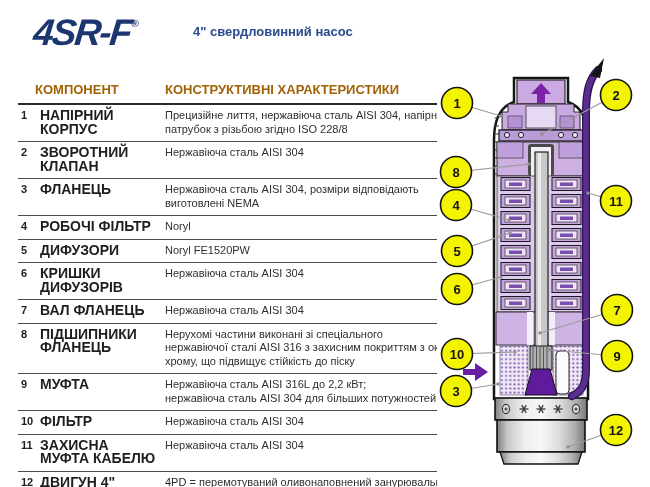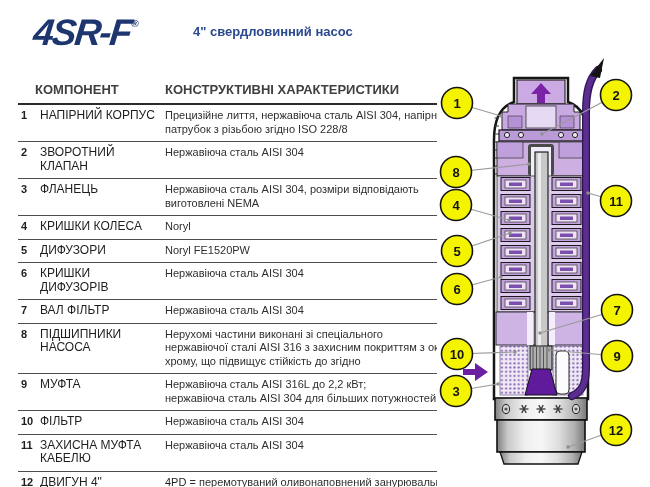--- a/index.html
+++ b/index.html
@@ -16,29 +16,29 @@
   #regmark{font-size:10px;font-weight:bold;color:#1d3670;vertical-align:18px;font-style:normal;}
   #subtitle{
     position:absolute;left:193px;top:24px;font-size:13px;font-weight:bold;color:#2b4a8e;white-space:nowrap;
   }
   
   #spec{position:absolute;left:18px;top:80px;width:419px;}
   .thead{
     display:grid;grid-template-columns:22px 125px 1fr;
     padding:2px 0 6px 0;border-bottom:2px solid #2b2b2b;
   }
-  .thead .h{font-size:13px;font-weight:bold;color:#404040;white-space:nowrap;}
+  .thead .h{font-size:13px;font-weight:bold;color:#a16207;white-space:nowrap;}
   .thead .h.comp{grid-column:2;margin-left:-5px;}
   .trow{
     display:grid;grid-template-columns:22px 125px 1fr;
     padding:4px 0 5px 0;border-top:1px solid #4d4d4d;
   }
   .trow:first-child{border-top:none;}
   .tnum{font-size:11px;font-weight:bold;padding-left:3px;line-height:13.5px;color:#1e1e1e;}
-  .tlabel{font-size:12px;font-weight:normal;line-height:13.5px;color:#1e1e1e;padding-right:6px;}
+  .tlabel{font-size:14px;font-weight:bold;line-height:13.5px;color:#1e1e1e;padding-right:6px;}
   .tdesc{font-size:11px;line-height:13.5px;color:#2f2f2f;overflow:hidden;}
   .dline{white-space:nowrap;}
   .dline b{font-weight:normal;color:#1e1e1e;}
   
   #diagram{position:absolute;left:435px;top:55px;width:215px;height:432px;}
   .leader{stroke:#9b9b9b;stroke-width:1.2;}
   .ldot{fill:#8f8f8f;}
   .cbubble{fill:#f4f300;stroke:#141414;stroke-width:1.6;}
   .cnum{font-family:"Liberation Sans","DejaVu Sans",sans-serif;font-size:13px;font-weight:bold;fill:#141414;text-anchor:middle;}
 </style>
@@ -76,53 +76,53 @@
         <div class="trow">
           <div class="tnum">3</div>
           <div class="tlabel">ФЛАНЕЦЬ</div>
           <div class="tdesc">
             <div class="dline">Нержавіюча сталь AISI 304, розміри відповідають</div>
             <div class="dline">виготовлені NEMA</div>
           </div>
         </div>
         <div class="trow">
           <div class="tnum">4</div>
-          <div class="tlabel">КРИШКИ КОЛЕСА</div>
+          <div class="tlabel">РОБОЧІ ФІЛЬТР</div>
           <div class="tdesc">
             <div class="dline">Noryl</div>
           </div>
         </div>
         <div class="trow">
           <div class="tnum">5</div>
           <div class="tlabel">ДИФУЗОРИ</div>
           <div class="tdesc">
             <div class="dline">Noryl FE1520PW</div>
           </div>
         </div>
         <div class="trow">
           <div class="tnum">6</div>
           <div class="tlabel">КРИШКИ ДИФУЗОРІВ</div>
           <div class="tdesc">
             <div class="dline">Нержавіюча сталь AISI 304</div>
           </div>
         </div>
         <div class="trow">
           <div class="tnum">7</div>
-          <div class="tlabel">ВАЛ ФІЛЬТР</div>
+          <div class="tlabel">ВАЛ ФЛАНЕЦЬ</div>
           <div class="tdesc">
             <div class="dline">Нержавіюча сталь AISI 304</div>
           </div>
         </div>
         <div class="trow">
           <div class="tnum">8</div>
-          <div class="tlabel">ПІДШИПНИКИ НАСОСА</div>
+          <div class="tlabel">ПІДШИПНИКИ ФЛАНЕЦЬ</div>
           <div class="tdesc">
             <div class="dline">Нерухомі частини виконані зі спеціального</div>
             <div class="dline">нержавіючої сталі AISI 316 з захисним покриттям з окису</div>
-            <div class="dline">хрому, що підвищує стійкість до згідно</div>
+            <div class="dline">хрому, що підвищує стійкість до піску</div>
           </div>
         </div>
         <div class="trow">
           <div class="tnum">9</div>
           <div class="tlabel">МУФТА</div>
           <div class="tdesc">
             <div class="dline">Нержавіюча сталь AISI 316L до 2,2 кВт;</div>
             <div class="dline">нержавіюча сталь AISI 304 для більших потужностей</div>
           </div>
         </div>

